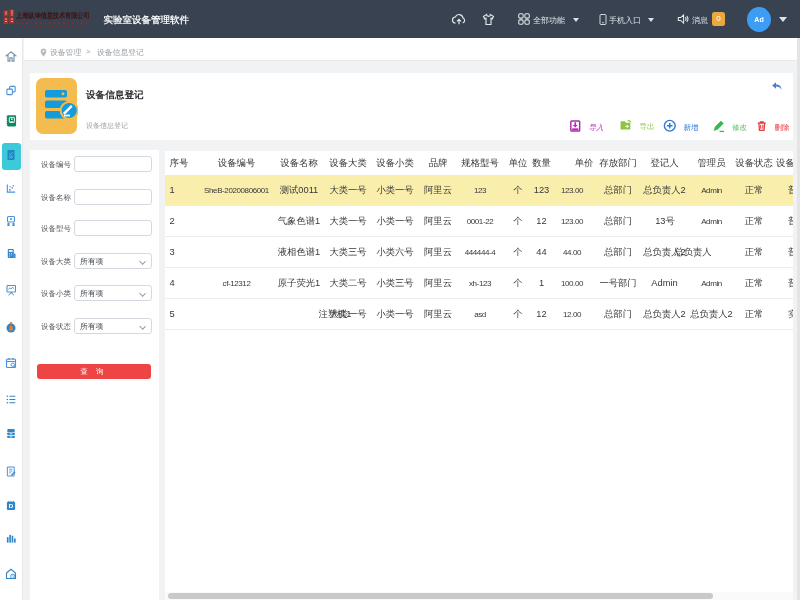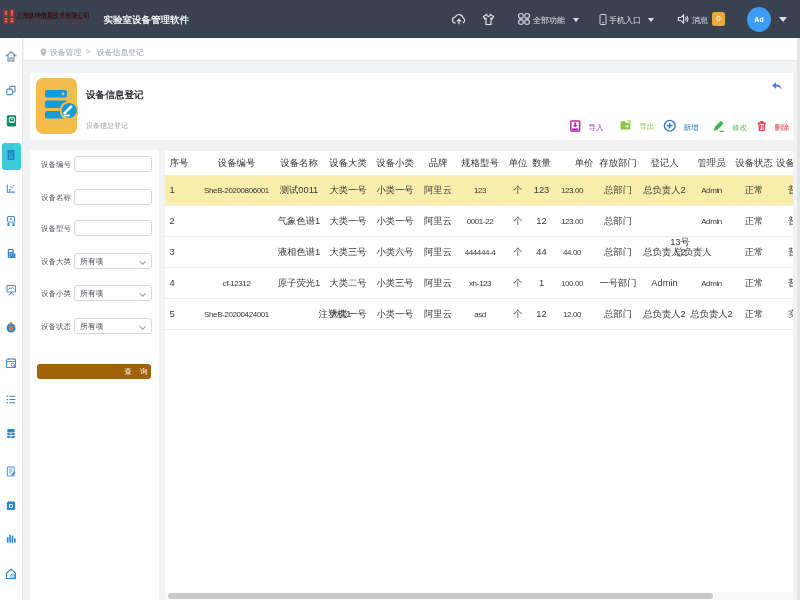--- a/index.html
+++ b/index.html
@@ -36,21 +36,21 @@
   #backarrow { position:absolute; left:740px; top:6px; }
   .tb { position:absolute; top:46px; height:15px; font-size:7.5px; line-height:15px; white-space:nowrap; }
   .tb svg { vertical-align:-3px; }
 
   
   #filter { position:absolute; left:30px; top:150px; width:129px; height:450px; background:#ffffff; }
   .flabel { position:absolute; left:11px; width:32px; font-size:7.5px; color:#54585e; letter-spacing:0; white-space:nowrap; }
   .finput { position:absolute; left:44px; width:78px; height:16px; border:1px solid #d5d9df; border-radius:3px; background:#fff; }
   .fsel  { position:absolute; left:44px; width:78px; height:16px; border:1px solid #d5d9df; border-radius:3px; background:#fff; font-size:7.8px; color:#43474d; line-height:15px; padding-left:5px; }
   .fsel .chev { position:absolute; right:6px; top:5px; width:5px; height:5px; border-right:1.3px solid #86909c; border-bottom:1.3px solid #86909c; transform:rotate(45deg) scale(1,0.9); }
-  #qbtn { position:absolute; left:6.5px; top:214px; width:114px; height:15px; background:#a16207; border-radius:3px; color:#fff; font-size:7.6px; text-align:right; line-height:15px; letter-spacing:3px; }
+  #qbtn { position:absolute; left:6.5px; top:214px; width:114px; height:15px; background:#ef4444; border-radius:3px; color:#fff; font-size:7.6px; text-align:center; line-height:15px; letter-spacing:3px; }
 
   
   #tablewrap { position:absolute; left:165px; top:150px; width:628px; height:450px; background:#ffffff; overflow:hidden; border-top:1px solid #f2f2f2; }
   .hcell { position:absolute; top:0; height:24px; line-height:24px; font-size:9.4px; color:#333639; transform:translateX(-50%); white-space:nowrap; }
   .row { position:absolute; left:0; width:650px; height:31px; border-bottom:1px solid #ececec; }
   .cell { position:absolute; top:0; height:31px; line-height:31px; font-size:9.3px; color:#35383b; transform:translateX(-50%); white-space:nowrap; }
   .cell.lat { font-size:8px; letter-spacing:-0.4px; }
   #hdrline { position:absolute; left:0; top:24px; width:650px; height:1px; background:#ececec; }
 
   
@@ -215,21 +215,21 @@
     <div id="csub">设备信息登记</div>
     <svg id="backarrow" width="13" height="13" viewBox="0 0 24 24">
         <path d="M11 6 L4 12 L11 18 L11 14 C16 14 19 16 21 20 C21 13 17 10 11 10 Z" fill="#4a7cd5"></path>
       </svg>
     <div class="tb" style="left:539px;color:#b429b4;">
       <svg width="12.5" height="14" viewBox="0 0 24 24">
           <path d="M5 2.5 h14 a1.5 1.5 0 0 1 1.5 1.5 v16 a1.5 1.5 0 0 1-1.5 1.5 h-14 a1.5 1.5 0 0 1-1.5-1.5 v-16 a1.5 1.5 0 0 1 1.5-1.5 Z" fill="none" stroke="#b429b4" stroke-width="2.8"></path>
           <path d="M10.5 5 h3 v5 h3.2 L12 14.8 7.3 10 h3.2 Z" fill="#b429b4"></path>
           <path d="M6 16.5 h12 v3.5 h-12 Z" fill="#b429b4"></path>
         </svg>
-      <span style="margin-left:5px;">导入</span>
+      <span style="margin-left:5px;font-style:italic;">导入</span>
     </div>
     <div class="tb" style="left:589px;color:#8cc63f;">
       <svg width="13.5" height="13" viewBox="0 0 24 24">
           <path d="M2.5 7 V19.5 H20.5 V7 H12.5 L10 4 H2.5 Z" fill="#8cc63f"></path>
           <path d="M15.5 2.5 a7 7 0 0 1 6 4" fill="none" stroke="#8cc63f" stroke-width="2.2"></path>
           <path d="M11 13.5 h5.5 M14.2 10.8 L17 13.5 L14.2 16.2" fill="none" stroke="#ffffff" stroke-width="1.8"></path>
         </svg>
       <span style="margin-left:5px;">导出</span>
     </div>
     <div class="tb" style="left:633px;color:#2e7ad2;">
@@ -309,21 +309,21 @@
         <div class="cell" style="left:4.5px;transform:none;">2</div>
         <div class="cell" style="left:134px;">气象色谱1</div>
         <div class="cell" style="left:183px;">大类一号</div>
         <div class="cell" style="left:230px;">小类一号</div>
         <div class="cell" style="left:273px;">阿里云</div>
         <div class="cell lat" style="left:315px;">0001-22</div>
         <div class="cell" style="left:353px;">个</div>
         <div class="cell" style="left:376.5px;">12</div>
         <div class="cell lat" style="left:407px;">123.00</div>
         <div class="cell" style="left:453px;">总部门</div>
-        <div class="cell" style="left:515px;margin-top:21px;">13号</div>
+        <div class="cell" style="left:500px;">13号</div>
         <div class="cell lat lat" style="left:546.5px;">Admin</div>
         <div class="cell" style="left:589px;">正常</div>
         <div class="cell" style="left:623px;transform:none;">普通</div>
       </div>
       <div class="row" style="top:86px;">
         <div class="cell" style="left:4.5px;transform:none;">3</div>
         <div class="cell" style="left:134px;">液相色谱1</div>
         <div class="cell" style="left:183px;">大类三号</div>
         <div class="cell" style="left:230px;">小类六号</div>
         <div class="cell" style="left:273px;">阿里云</div>
@@ -349,21 +349,20 @@
         <div class="cell" style="left:376.5px;">1</div>
         <div class="cell lat" style="left:407px;">100.00</div>
         <div class="cell" style="left:453px;">一号部门</div>
         <div class="cell" style="left:499.5px;">Admin</div>
         <div class="cell lat lat" style="left:546.5px;">Admin</div>
         <div class="cell" style="left:589px;">正常</div>
         <div class="cell" style="left:623px;transform:none;">普通</div>
       </div>
       <div class="row" style="top:148px;">
         <div class="cell" style="left:4.5px;transform:none;">5</div>
-        <div class="cell lat" style="left:71.5px;">SheB-20200424001</div>
         <div class="cell" style="left:134px;margin-left:36px;">注塑机1</div>
         <div class="cell" style="left:183px;">大类一号</div>
         <div class="cell" style="left:230px;">小类一号</div>
         <div class="cell" style="left:273px;">阿里云</div>
         <div class="cell lat" style="left:315px;text-align:right;">asd</div>
         <div class="cell" style="left:353px;">个</div>
         <div class="cell" style="left:376.5px;">12</div>
         <div class="cell lat" style="left:407px;">12.00</div>
         <div class="cell" style="left:453px;">总部门</div>
         <div class="cell" style="left:499.5px;">总负责人2</div>

